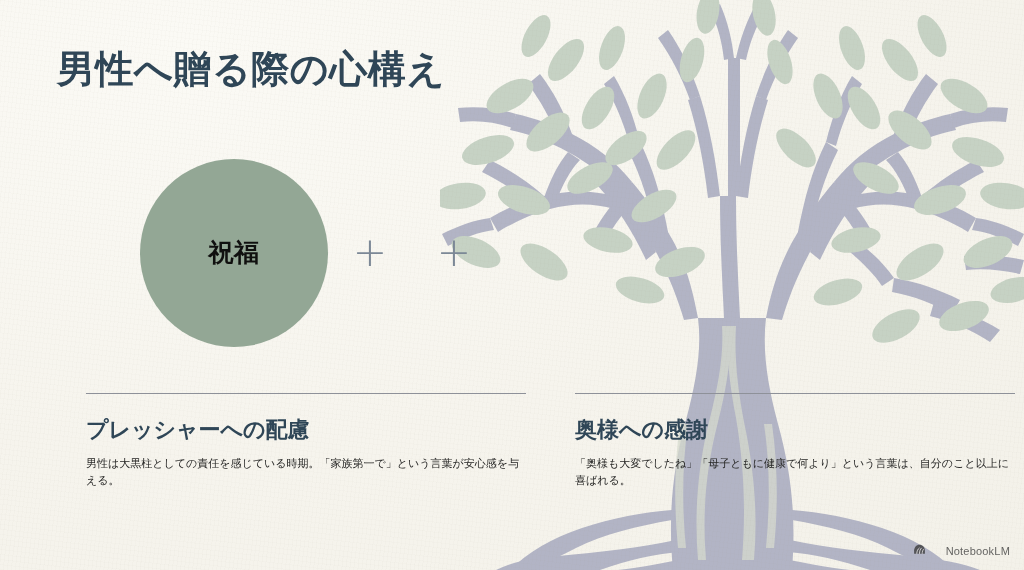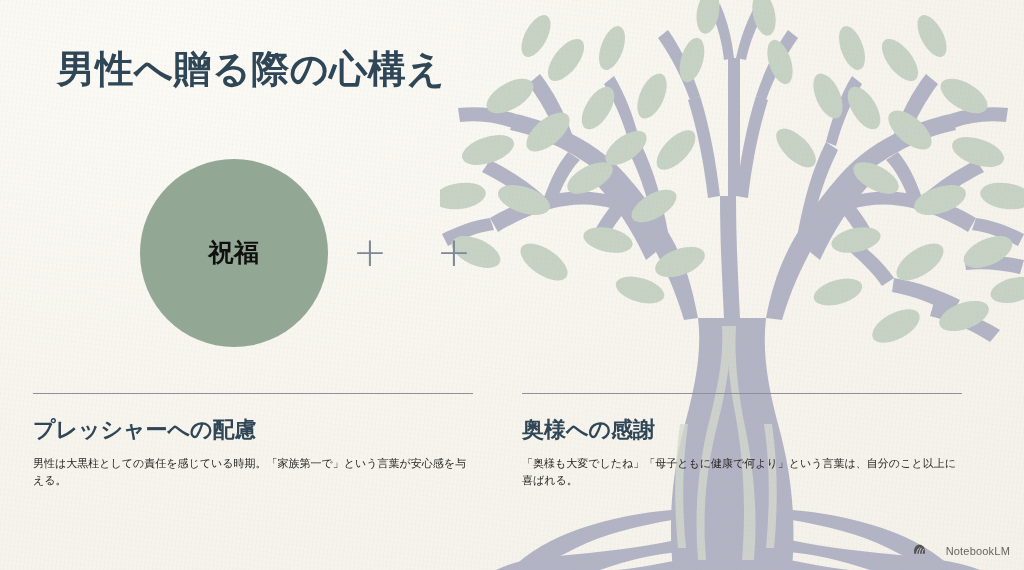--- a/index.html
+++ b/index.html
@@ -82,21 +82,21 @@
     font-family:"DejaVu Sans",sans-serif;
   }
 
   #details {
     position:absolute;
     left:0; top:393px;
     width:1024px;
     display:flex;
   }
   .detail-col { position:relative; }
-  .detail-col.left  { width:440px; margin-left:33px; }
+  .detail-col.left  { width:440px; margin-left:86px; }
   .detail-col.right { width:440px; margin-left:49px; }
 
   .detail-divider {
     height:1px;
     background:#8e9199;
     width:100%;
     margin-bottom:22px;
   }
   .detail-heading {
     font-size:22px;

